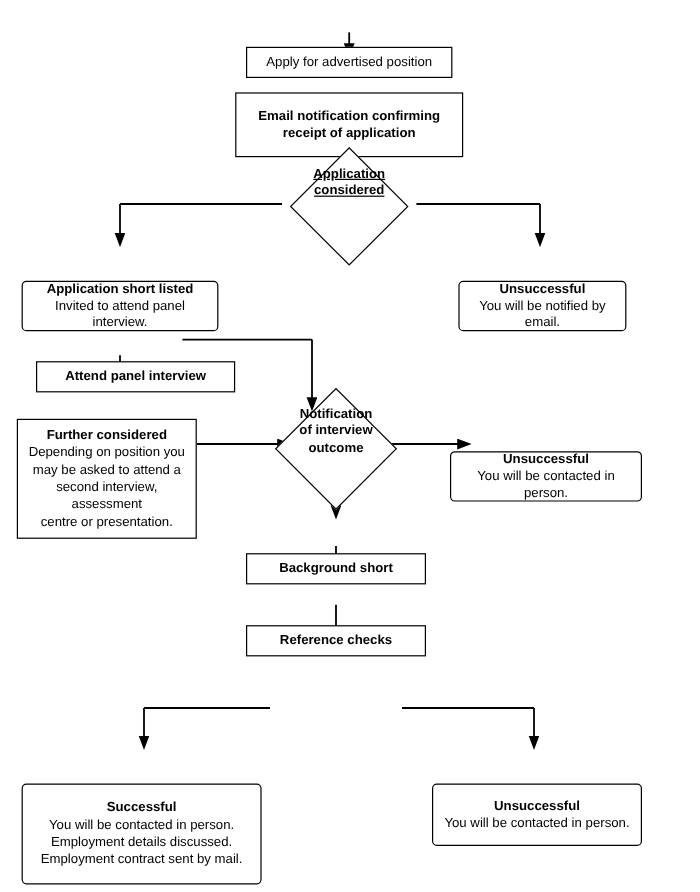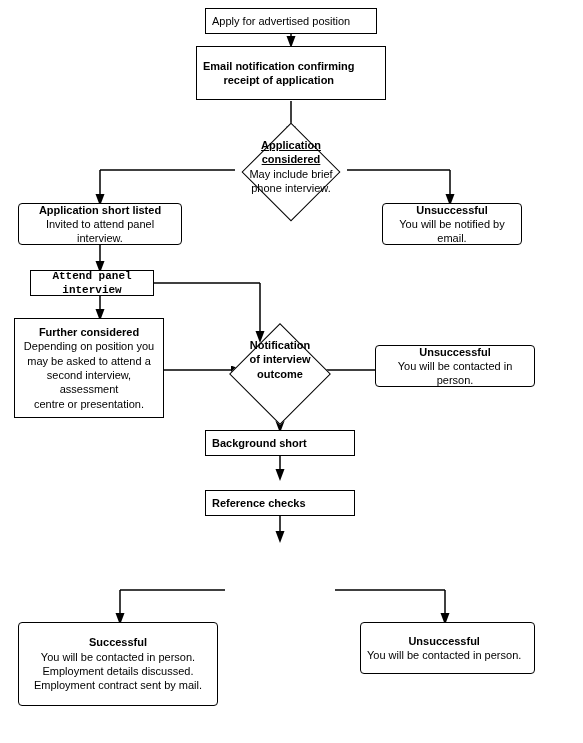--- a/index.html
+++ b/index.html
@@ -18,23 +18,24 @@
       height: 743px;
     }
     
     .box {
       position: absolute;
       background: #fff;
       border: 1.5px solid #000;
       text-align: center;
       display: flex;
       align-items: center;
-      justify-content: flex-start;
+      justify-content: center;
       padding: 0 6px;
       line-height: 1.3;
+      margin-top: 31px;
     }
     .box.rounded {
       border-radius: 4px;
     }
     .diamond {
       position: absolute;
       background: #fff;
       border: 1.5px solid #000;
       transform: rotate(45deg);
     }
@@ -105,33 +106,32 @@
   </div>
 
   <div class="box" style="left:196px; top:46px; width:190px; height:54px;">
     <span style="font-weight:bold; text-align:center;">Email notification confirming<br>receipt of application</span>
   </div>
 
   <div style="position:absolute; left:195px; top:128px; width:192px; height:88px;">
     <div class="diamond" style="width:70px; height:70px; left:61px; top:9px;"></div>
     <div class="diamond-text" style="left:0; top:0; width:192px; text-align:center; padding-top:10px;">
       <span style="font-weight:bold;text-decoration:underline;">Application<br>considered</span><br>
-      <span>May include brief<br>phone interview.</span>
     </div>
   </div>
 
   <div class="box rounded" style="left:18px; top:203px; width:164px; height:42px;">
     <span style="text-align:center;"><strong>Application short listed</strong><br>Invited to attend panel interview.</span>
   </div>
 
   <div class="box rounded" style="left:382px; top:203px; width:140px; height:42px;">
     <span style="text-align:center;"><strong>Unsuccessful</strong><br>You will be notified by email.</span>
   </div>
 
-  <div class="box" style="left:30px; top:270px; width:124px; height:26px;font-family:Liberation Mono, monospace;">
+  <div class="box" style="left:30px; top:270px; width:166px; height:26px;">
     <span style="font-weight:bold;">Attend panel interview</span>
   </div>
 
   <div class="box" style="left:14px; top:318px; width:150px; height:100px;">
     <span style="text-align:center;"><strong>Further considered</strong><br>Depending on position you<br>may be asked to attend a<br>second interview, assessment<br>centre or presentation.</span>
   </div>
 
   <div style="position:absolute; left:215px; top:330px; width:130px; height:88px;">
     <div class="diamond" style="width:72px; height:72px; left:29px; top:8px;"></div>
     <div class="diamond-text" style="left:0; top:0; width:130px; text-align:center; padding-top:8px;">

